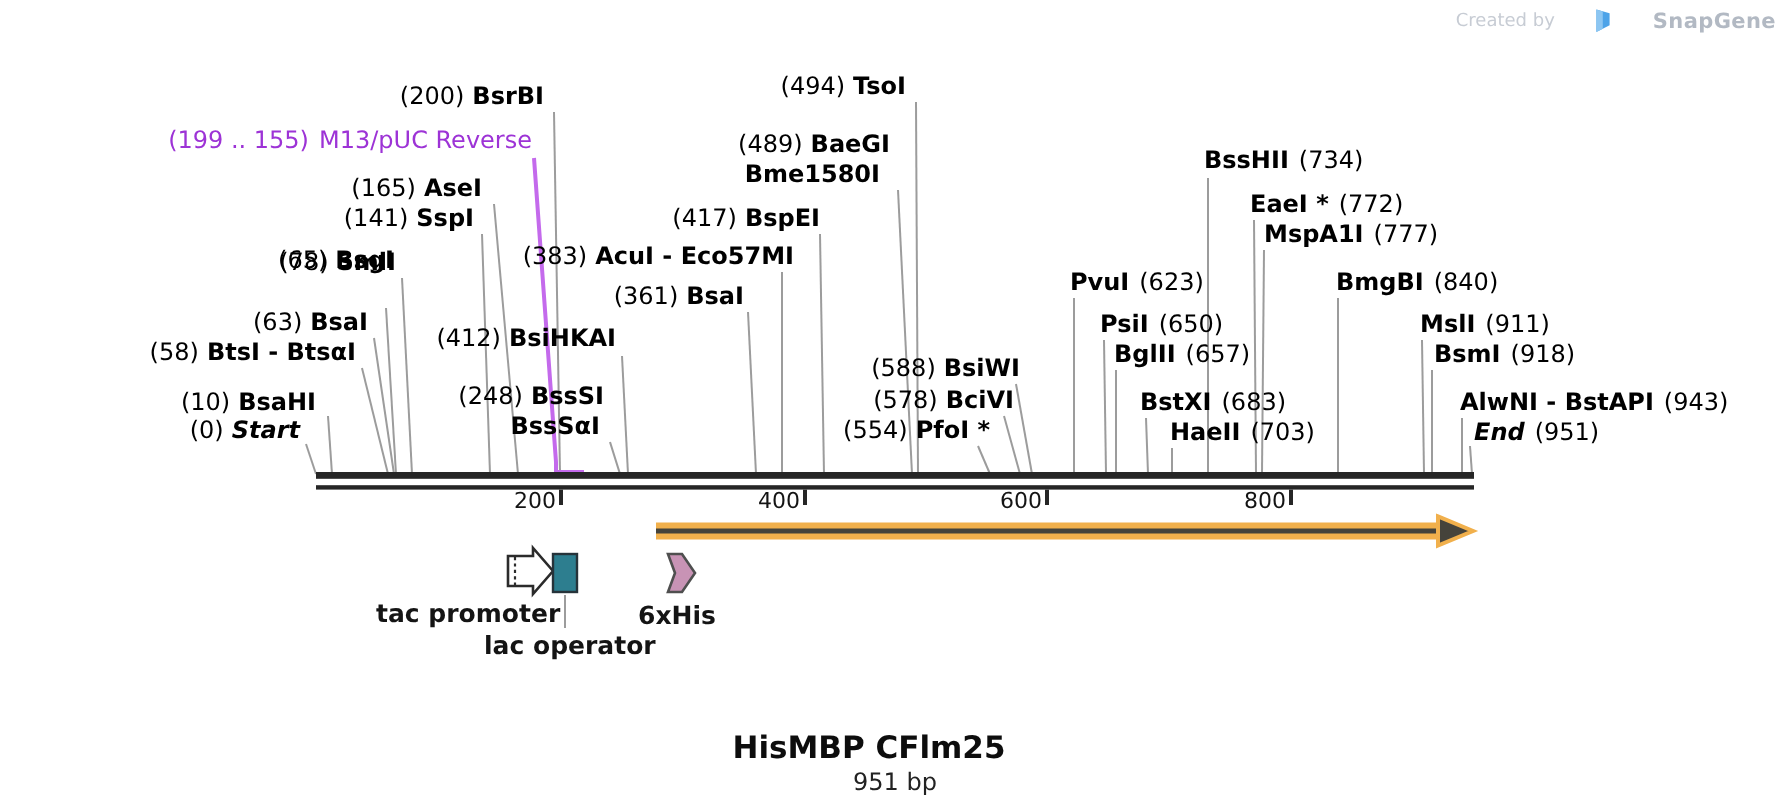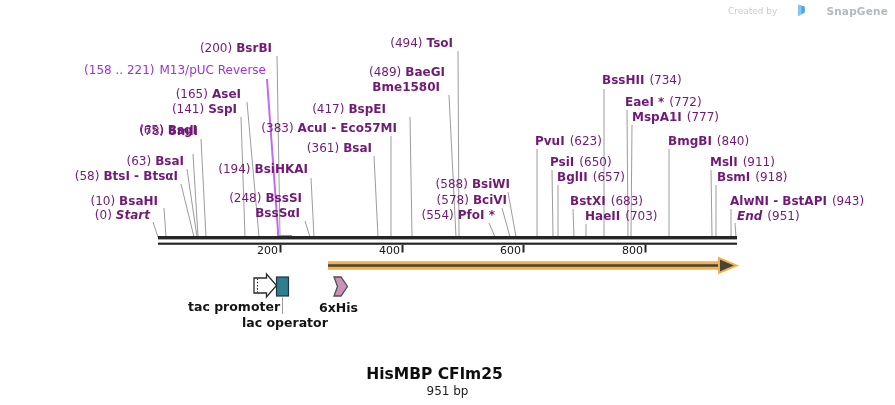--- a/index.html
+++ b/index.html
@@ -1,19 +1,19 @@
 <!DOCTYPE html>
 <html><head>
 <meta charset="utf-8">
 <style>
   html,body { margin:0; padding:0; background:#fff; }
   .canvas { position:relative; width:895px; height:405px; background:#ffffff;
             font-family:"DejaVu Sans", sans-serif; overflow:hidden; }
   svg.layer { position:absolute; left:0; top:0; }
-  .site { position:absolute; white-space:nowrap; font-size:12px; line-height:13px; color:#701a75; }
+  .site { position:absolute; white-space:nowrap; font-size:12px; line-height:13px; color:#000000; }
   .site.left { text-align:right; }
   .site .name { font-weight:700; }
   .site.left .name { margin-left:4px; }
   .site.right .pos { margin-left:5px; }
   .site.italic .name { font-style:italic; }
   .tick { position:absolute; font-size:11px; line-height:12px; color:#141414; }
   .feat-label { position:absolute; font-size:12.5px; line-height:14px; color:#141414; white-space:nowrap;font-weight:bold; }
   .map-title { position:absolute; left:0; width:869px; text-align:center; top:365px;
                font-size:15.5px; font-weight:700; color:#0d0d0d; }
   .map-sub { position:absolute; left:0; width:895px; text-align:center; top:384px;
@@ -120,39 +120,39 @@
     <span class="pos">(141)</span><span class="name">SspI</span>
   </div>
   <div class="site left" style="right:654px;top:88px">
     <span class="pos">(165)</span><span class="name">AseI</span>
   </div>
   <div class="site left" style="right:623px;top:42px">
     <span class="pos">(200)</span><span class="name">BsrBI</span>
   </div>
 
   <div class="site left" style="right: 629px; top: 64px; font-weight: 400; color: rgb(157, 51, 214);">
-    <span class="pos">(158 .. 221)</span><span style="margin-left:5px">M13/pUC Reverse</span>
+    <span class="pos">(199 .. 155)</span><span style="margin-left:5px">M13/pUC Reverse</span>
   </div>
 
   <div class="site left" style="right:593px;top:192px">
     <span class="pos">(248)</span><span class="name">BssSI</span>
   </div>
   <div class="site left" style="right:595px;top:207px">
     <span class="name">BssSαI</span>
   </div>
   <div class="site left" style="right:587px;top:163px">
-    <span class="pos">(194)</span><span class="name">BsiHKAI</span>
+    <span class="pos">(412)</span><span class="name">BsiHKAI</span>
   </div>
   <div class="site left" style="right:523px;top:142px">
     <span class="pos">(361)</span><span class="name">BsaI</span>
   </div>
   <div class="site left" style="right:498px;top:122px">
     <span class="pos">(383)</span><span class="name">AcuI - Eco57MI</span>
   </div>
-  <div class="site left" style="right:509px;top:103px">
+  <div class="site left" style="right:485px;top:103px">
     <span class="pos">(417)</span><span class="name">BspEI</span>
   </div>
   <div class="site left" style="right:450px;top:66px">
     <span class="pos">(489)</span><span class="name">BaeGI</span>
   </div>
   <div class="site left" style="right:455px;top:81px">
     <span class="name">Bme1580I</span>
   </div>
   <div class="site left" style="right:442px;top:37px">
     <span class="pos">(494)</span><span class="name">TsoI</span>

